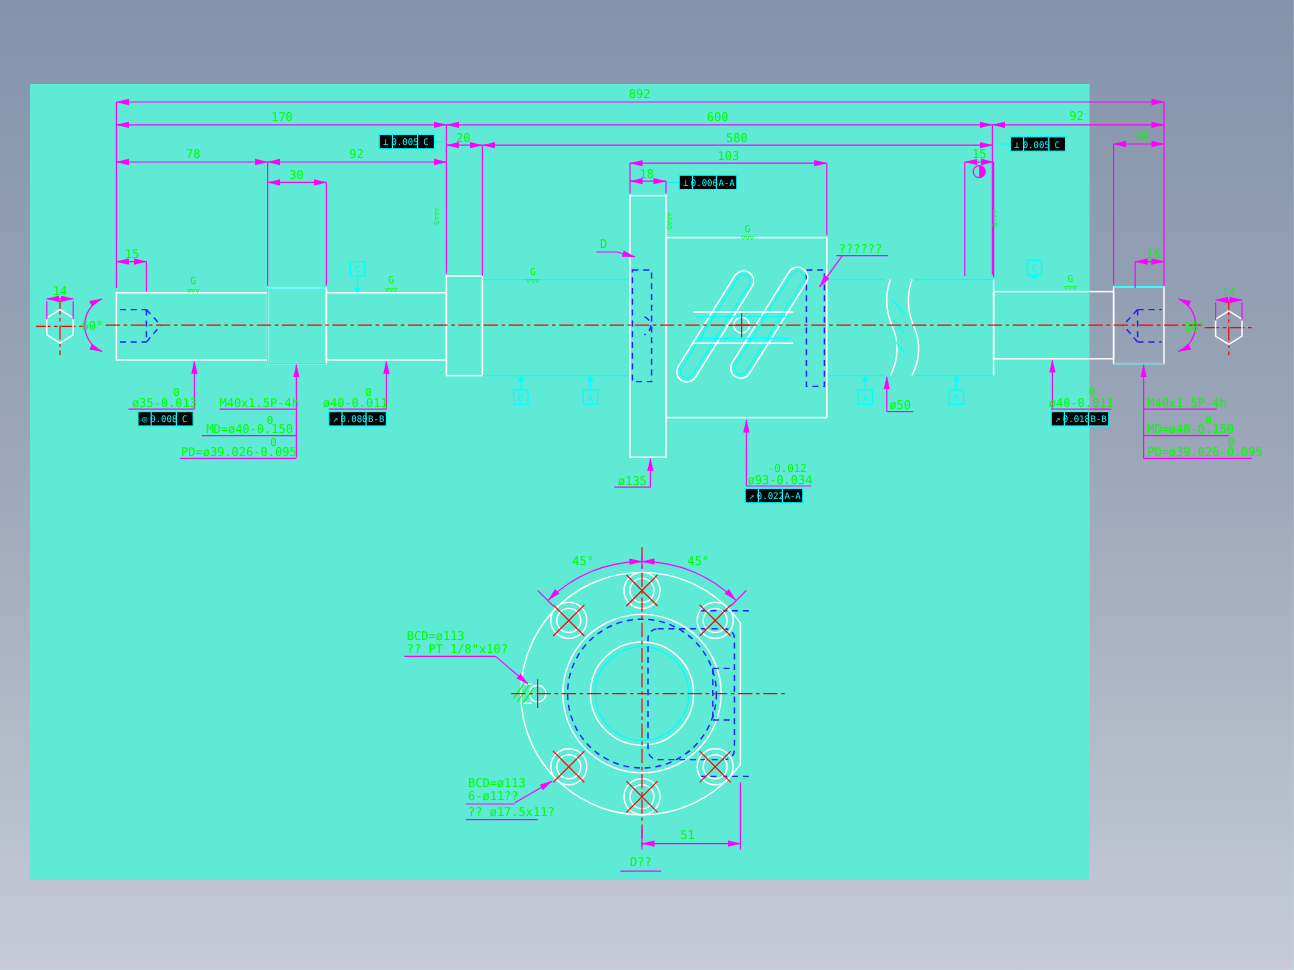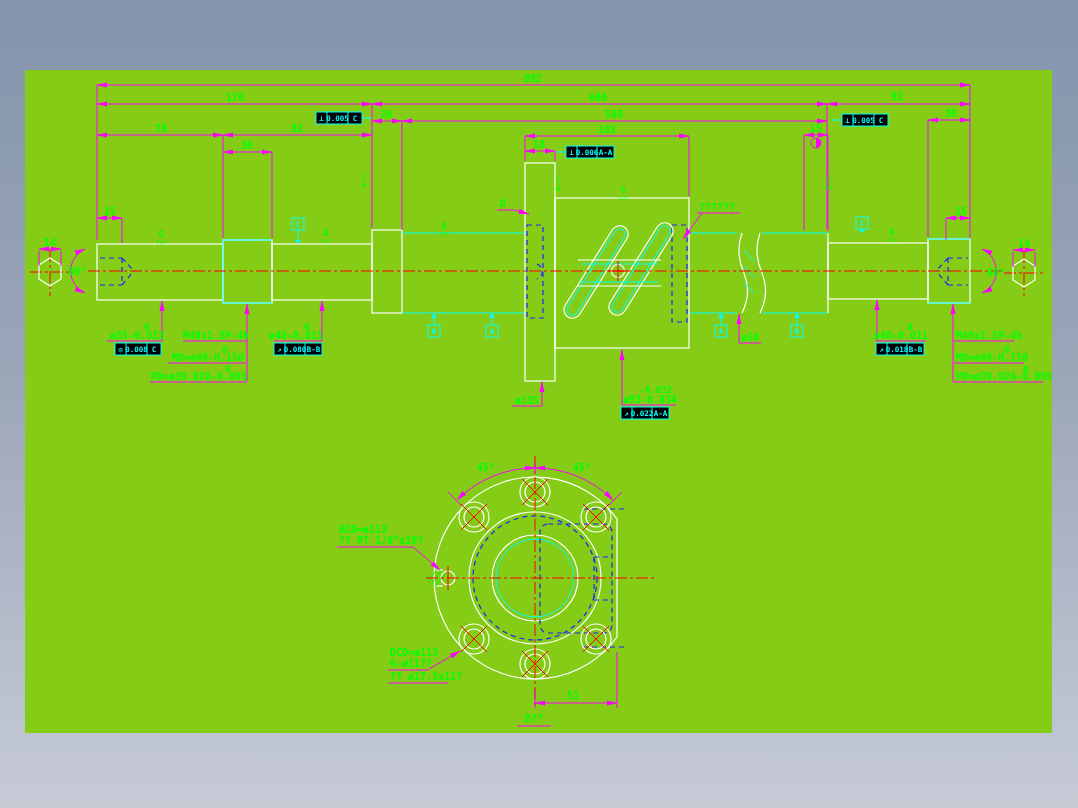--- a/index.html
+++ b/index.html
@@ -1,18 +1,18 @@
 <!DOCTYPE html>
 <html><head>
 <meta charset="utf-8">
 <style>
   html,body{margin:0;padding:0;width:1078px;height:808px;overflow:hidden;
     background:linear-gradient(180deg,#8494ab 0%,#9aa5b8 45%,#c6cbd6 100%);
     font-family:"DejaVu Sans Mono",monospace;}
-  #canvas{position:absolute;left:25px;top:70px;width:1027px;height:663px;background:#84cc16;font-weight:bold;}
+  #canvas{position:absolute;left:25px;top:70px;width:883px;height:663px;background:#5eead4;}
   svg text{font-family:"DejaVu Sans Mono",monospace;}
   .w{stroke:#fff;fill:none;stroke-width:1.2}
   .cy{stroke:#00ffff;fill:none;stroke-width:1}
   .mg{stroke:#ff00ff;fill:none;stroke-width:1}
   .rdc{stroke:#ff0000;fill:none;stroke-width:1;stroke-dasharray:12 3 3 3}
   .rd{stroke:#ff0000;fill:none;stroke-width:1}
   .bl{stroke:#2121ff;fill:none;stroke-width:1.2;stroke-dasharray:5 4}
   .gt{fill:#00ff00;font-size:10px}
   .gs{fill:#00ff00;font-size:9px;text-anchor:middle}
   .gd{fill:#00ff00;font-size:10px;text-anchor:middle}

